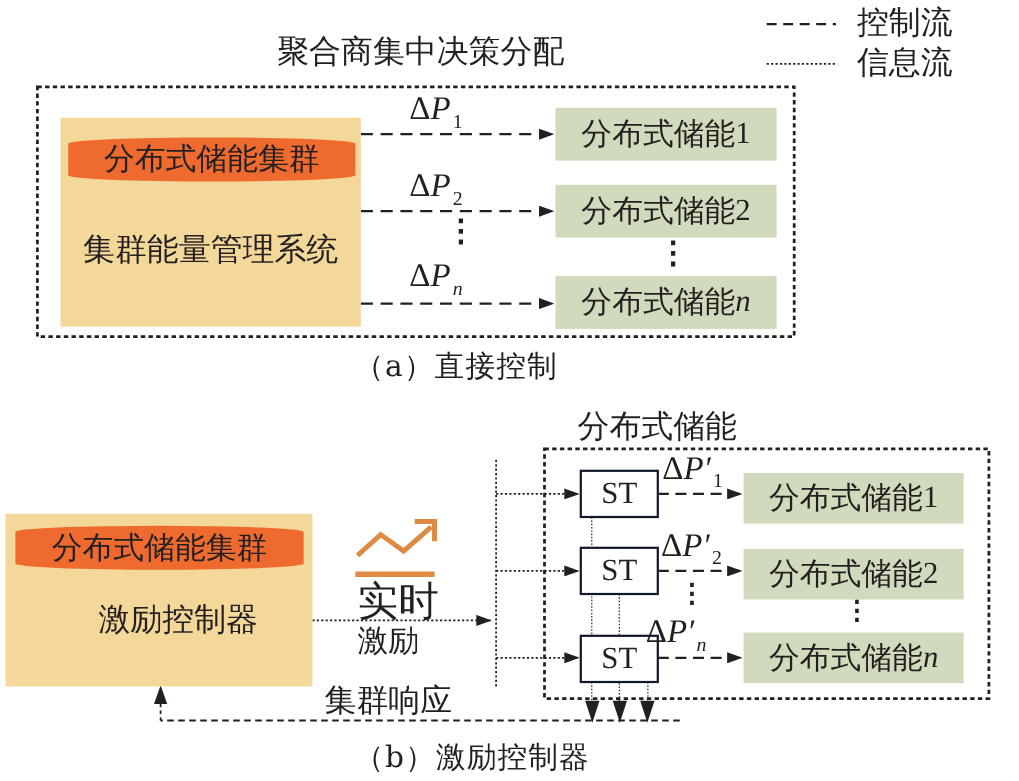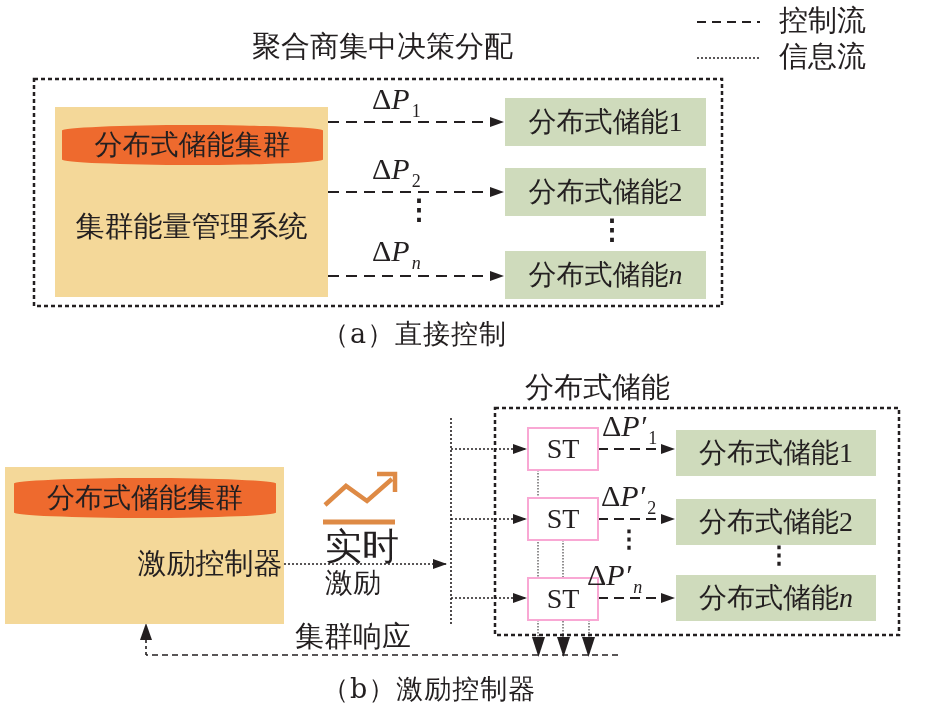--- a/index.html
+++ b/index.html
@@ -6,21 +6,21 @@
   body { width: 926px; height: 710px; position: relative; overflow: hidden;
          font-family: "DejaVu Serif", "Liberation Serif", serif; color: #231f20; }
   .abs { position: absolute; }
   .txt { white-space: nowrap; line-height: 1; }
   .zh { font-family: "DejaVu Serif", "Liberation Serif", serif; }
   .title { font-size: 29px; }
   .legend-label { font-size: 29px; }
   .beige { background: #f4d899; }
   .pill { background: #ee6a2e; border-radius: 50% / 14%; display: flex; align-items: center; justify-content: center; font-size: 28px; color: #231f20; }
   .green { background: #cfdbbc; display: flex; align-items: center; justify-content: center; font-size: 28px; }
-  .st { border: 2px solid #f9a8d4; background: #fff; box-sizing: border-box; display: flex; align-items: center; justify-content: center; font-family: "Liberation Serif", serif; font-size: 28px; text-align: center; }
+  .st { border: 2px solid #0f172a; background: #fff; box-sizing: border-box; display: flex; align-items: center; justify-content: center; font-family: "Liberation Serif", serif; font-size: 28px; text-align: center; }
   .dp { font-family: "Liberation Serif", serif; font-size: 30px; }
   .dp i { font-style: italic; }
   .dp sub { font-size: 18px; font-style: italic; vertical-align: -8px; margin-left: 2px; }
   .dp sub.up { font-style: normal; }
   .caption { font-size: 27px; letter-spacing: 1px; }
   svg.overlay { position: absolute; left: 0; top: 0; }
 </style>
 </head>
 <body>
 
@@ -106,21 +106,21 @@
 </div>
 
 <div class="abs txt caption zh" style="left:322px; top:320px;">（a）直接控制</div>
 
 <div class="abs txt title zh" style="left:525px; top:373px;">分布式储能</div>
 
 <div class="abs beige" style="left:5px; top:467px; width:279px; height:157px;"></div>
 <div class="abs pill zh" style="left:14px; top:478px; width:262px; height:40px;">
   <span>分布式储能集群</span>
 </div>
-<div class="abs txt zh" style="left:5px; top:549px; width:314px; text-align:center; font-size:29px;margin-left:48px;">激励控制器</div>
+<div class="abs txt zh" style="left:5px; top:549px; width:314px; text-align:center; font-size:29px;">激励控制器</div>
 
 <div class="abs txt zh" style="left:325px; top:528px; font-size:37px;">实时</div>
 <div class="abs txt zh" style="left:325px; top:569px; font-size:28px;">激励</div>
 
 <div class="abs st" style="left:527px; top:427px; width:72px; height:44px;">ST</div>
 <div class="abs st" style="left:527px; top:497px; width:72px; height:44px;">ST</div>
 <div class="abs st" style="left:527px; top:577px; width:72px; height:44px;">ST</div>
 
 <div class="abs txt dp" style="left:602px; top:411px;"><span>Δ</span><i>P′</i><sub class="up">1</sub></div>
 <div class="abs txt dp" style="left:601px; top:481px;"><span>Δ</span><i>P′</i><sub class="up">2</sub></div>

